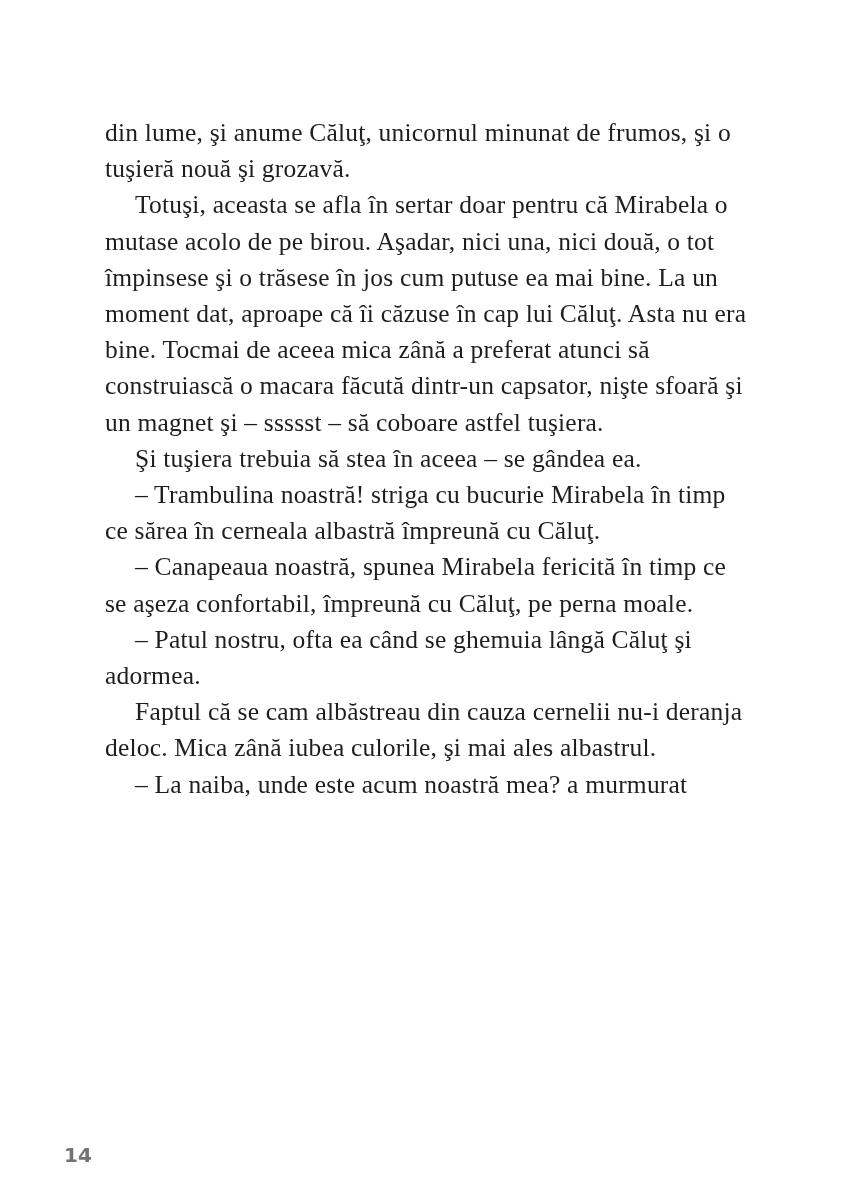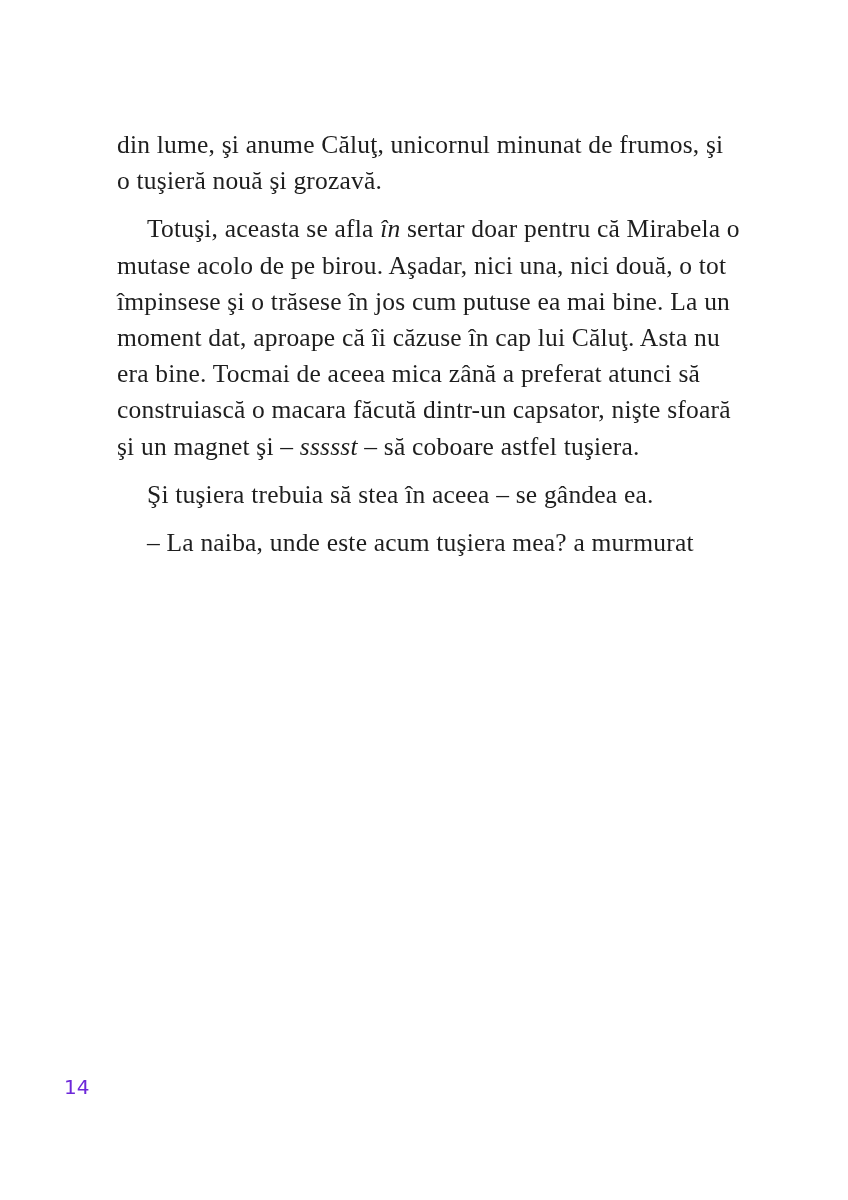--- a/index.html
+++ b/index.html
@@ -21,57 +21,61 @@
     left: 105px;
     top: 115px;
     width: 648px;
     font-size: 25.5px;
     line-height: 36.2px;
     letter-spacing: 0.2px;
     color: #1e1e1e;
     text-align: left;
   }
   .para {
-    margin: 12px;
+    margin: 0;
     padding: 0;
   }
   .para.indent {
     text-indent: 30px;
   }
   .italic {
-    font-style: italic;
   }
   .page-number {
     position: absolute;
     left: 64px;
-    top: 1076px;
+    top: 1144px;
     font-size: 20px;
     line-height: 22px;
-    color: #6d28d9;
+    color: #737373;
     font-family: "DejaVu Sans", sans-serif;
+    font-weight: bold;
   }
 </style>
 </head>
 <body>
 
 <div class="page">
 
   <div class="text-block">
 
     <p class="para"><span>din lume, şi anume Căluţ, unicornul minunat de frumos, şi o tuşieră nouă şi grozavă.</span></p>
 
     <p class="para indent"><span>Totuşi, aceasta se afla </span><span class="italic">în</span><span> sertar doar pentru că Mirabela o mutase acolo de pe birou. Aşadar, nici una, nici două, o tot împinsese şi o trăsese în jos cum putuse ea mai bine. La un moment dat, aproape că îi căzuse în cap lui Căluţ. Asta nu era bine. Tocmai de aceea mica zână a preferat atunci să construiască o macara făcută dintr-un capsator, nişte sfoară şi un magnet şi – </span><span class="italic">ssssst</span><span> – să coboare astfel tuşiera.</span></p>
 
 
     <p class="para indent"><span>Şi tuşiera trebuia să stea în aceea – se gândea ea.</span></p>
 
+    <p class="para indent"><span>– Trambulina noastră! striga cu bucurie Mirabela în timp ce sărea în cerneala albastră împreună cu Căluţ.</span></p>
+
+    <p class="para indent"><span>– Canapeaua noastră, spunea Mirabela fericită în timp ce se aşeza confortabil, împreună cu Căluţ, pe perna moale.</span></p>
+
+    <p class="para indent"><span>– Patul nostru, ofta ea când se ghemuia lângă Căluţ şi adormea.</span></p>
+
+    <p class="para indent"><span>Faptul că se cam albăstreau din cauza cernelii nu-i deranja deloc. Mica zână iubea culorile, şi mai ales albastrul.</span></p>
 
 
-
-
-
-    <p class="para indent"><span>– La naiba, unde este acum tuşiera mea? a murmurat</span></p>
+    <p class="para indent"><span>– La naiba, unde este acum noastră mea? a murmurat</span></p>
 
   </div>
 
   <div class="page-number">14</div>
 
 </div>
 
 </body></html>

